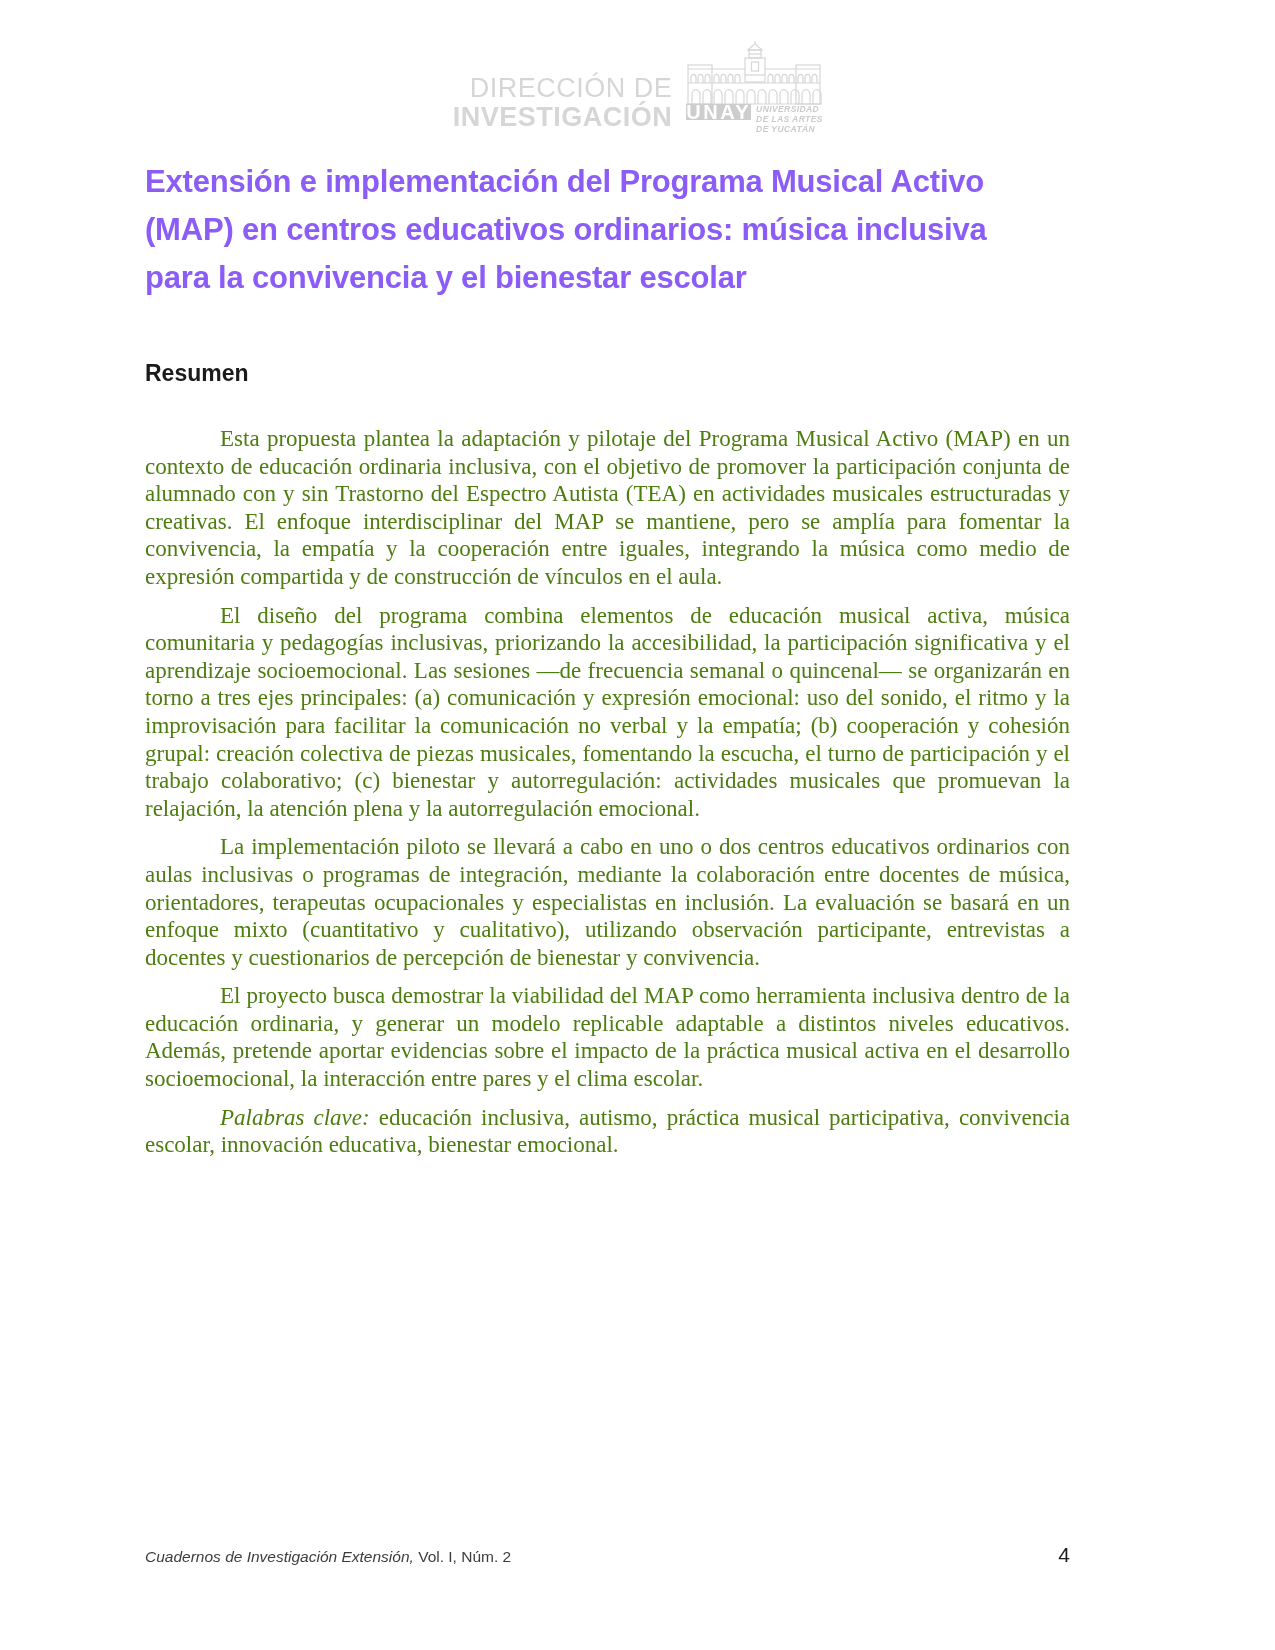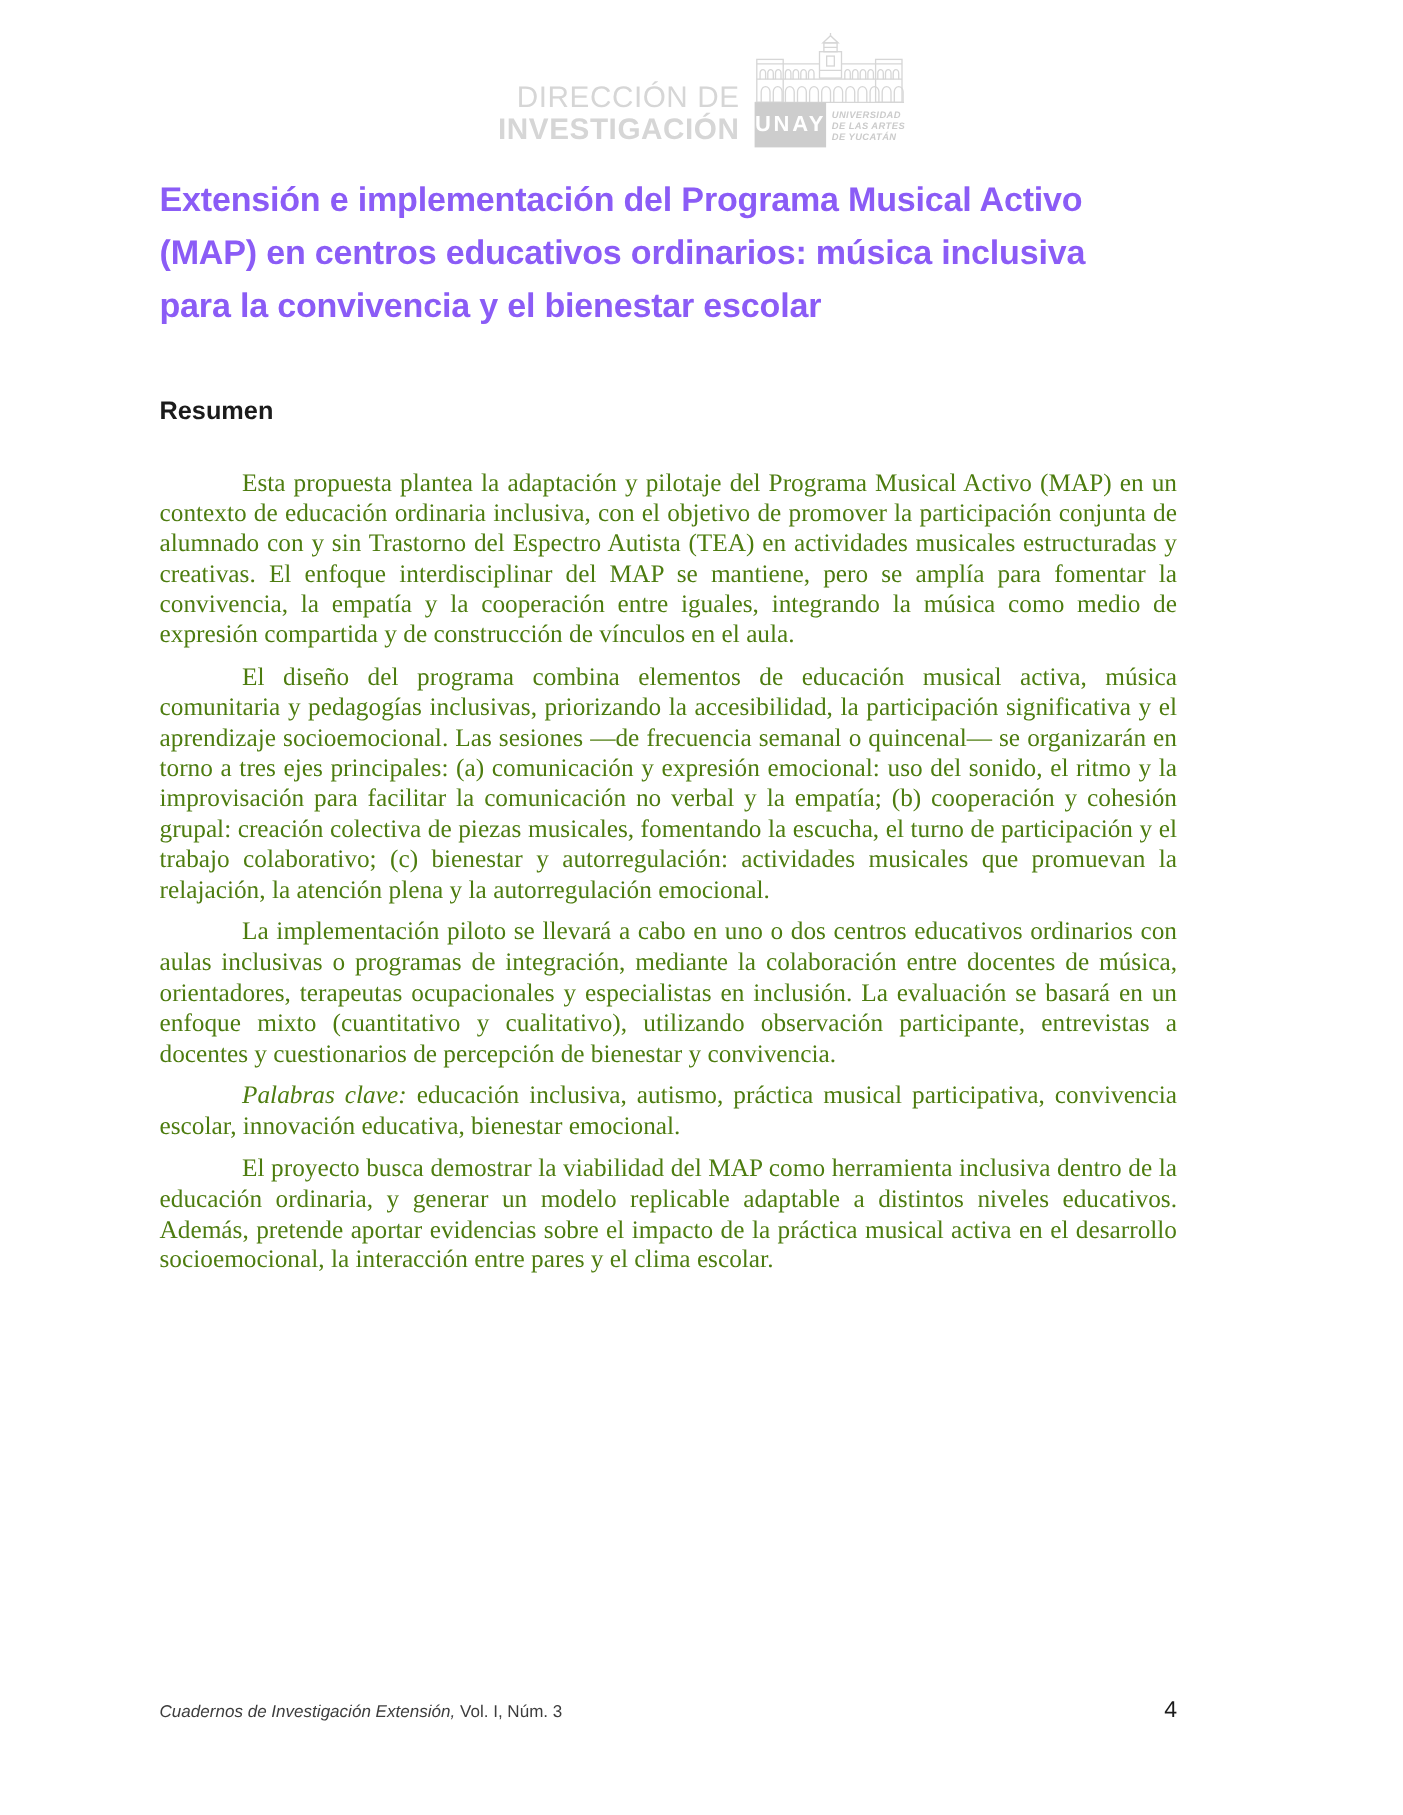--- a/index.html
+++ b/index.html
@@ -31,21 +31,21 @@
     font-size: 27px;
     line-height: 29px;
     letter-spacing: 0.5px;
     padding-bottom: 2px;
   }
   .direccion .dir-line2 { font-weight: 700; }
   .logo { width: 136px; position: relative; }
   .logo .building { display: block; width: 136px; height: 64px; }
   .logo-bottom { display: flex; align-items: stretch; margin-top: -1px; }
   .unay-box {
-    width: 76px; height: 41px;
+    width: 76px; height: 16px;
     background: #cdcdcd;
     color: #ffffff;
     font-family: "Liberation Sans", sans-serif;
     font-weight: 700;
     font-size: 20px;
     letter-spacing: 2.5px;
     display: flex; align-items: center; justify-content: center;
   }
   .univ-text {
     padding-left: 5px;
@@ -213,26 +213,26 @@
   <div class="content">
     <h1 class="article-title">Extensión e implementación del Programa Musical Activo (MAP) en centros educativos ordinarios: música inclusiva para la convivencia y el bienestar escolar</h1>
 
 
     <h2 class="section-heading">Resumen</h2>
 
     <div class="abstract">
       <p class="first">Esta propuesta plantea la adaptación y pilotaje del Programa Musical Activo (MAP) en un contexto de educación ordinaria inclusiva, con el objetivo de promover la participación conjunta de alumnado con y sin Trastorno del Espectro Autista (TEA) en actividades musicales estructuradas y creativas. El enfoque interdisciplinar del MAP se mantiene, pero se amplía para fomentar la convivencia, la empatía y la cooperación entre iguales, integrando la música como medio de expresión compartida y de construcción de vínculos en el aula.</p>
       <p>El diseño del programa combina elementos de educación musical activa, música comunitaria y pedagogías inclusivas, priorizando la accesibilidad, la participación significativa y el aprendizaje socioemocional. Las sesiones —de frecuencia semanal o quincenal— se organizarán en torno a tres ejes principales: (a) comunicación y expresión emocional: uso del sonido, el ritmo y la improvisación para facilitar la comunicación no verbal y la empatía; (b) cooperación y cohesión grupal: creación colectiva de piezas musicales, fomentando la escucha, el turno de participación y el trabajo colaborativo; (c) bienestar y autorregulación: actividades musicales que promuevan la relajación, la atención plena y la autorregulación emocional.</p>
       <p>La implementación piloto se llevará a cabo en uno o dos centros educativos ordinarios con aulas inclusivas o programas de integración, mediante la colaboración entre docentes de música, orientadores, terapeutas ocupacionales y especialistas en inclusión. La evaluación se basará en un enfoque mixto (cuantitativo y cualitativo), utilizando observación participante, entrevistas a docentes y cuestionarios de percepción de bienestar y convivencia.</p>
+      <p>El proyecto busca demostrar la viabilidad del MAP como herramienta inclusiva dentro de la educación ordinaria, y generar un modelo replicable adaptable a distintos niveles educativos. Además, pretende aportar evidencias sobre el impacto de la práctica musical activa en el desarrollo socioemocional, la interacción entre pares y el clima escolar.</p>
       <p><span class="kw-label">Palabras clave:</span><span>educación inclusiva, autismo, práctica musical participativa, convivencia escolar, innovación educativa, bienestar emocional.</span></p>
-      <p>El proyecto busca demostrar la viabilidad del MAP como herramienta inclusiva dentro de la educación ordinaria, y generar un modelo replicable adaptable a distintos niveles educativos. Además, pretende aportar evidencias sobre el impacto de la práctica musical activa en el desarrollo socioemocional, la interacción entre pares y el clima escolar.</p>
     </div>
   </div>
 
   <div class="footer">
     <div class="footer-journal">
       <span class="journal-name">Cuadernos de Investigación Extensión,</span>
-      <span>Vol. I, Núm. 3</span>
+      <span>Vol. I, Núm. 2</span>
     </div>
     <div class="footer-page-number">4</div>
   </div>
 
 </div>
 
 </body></html>

